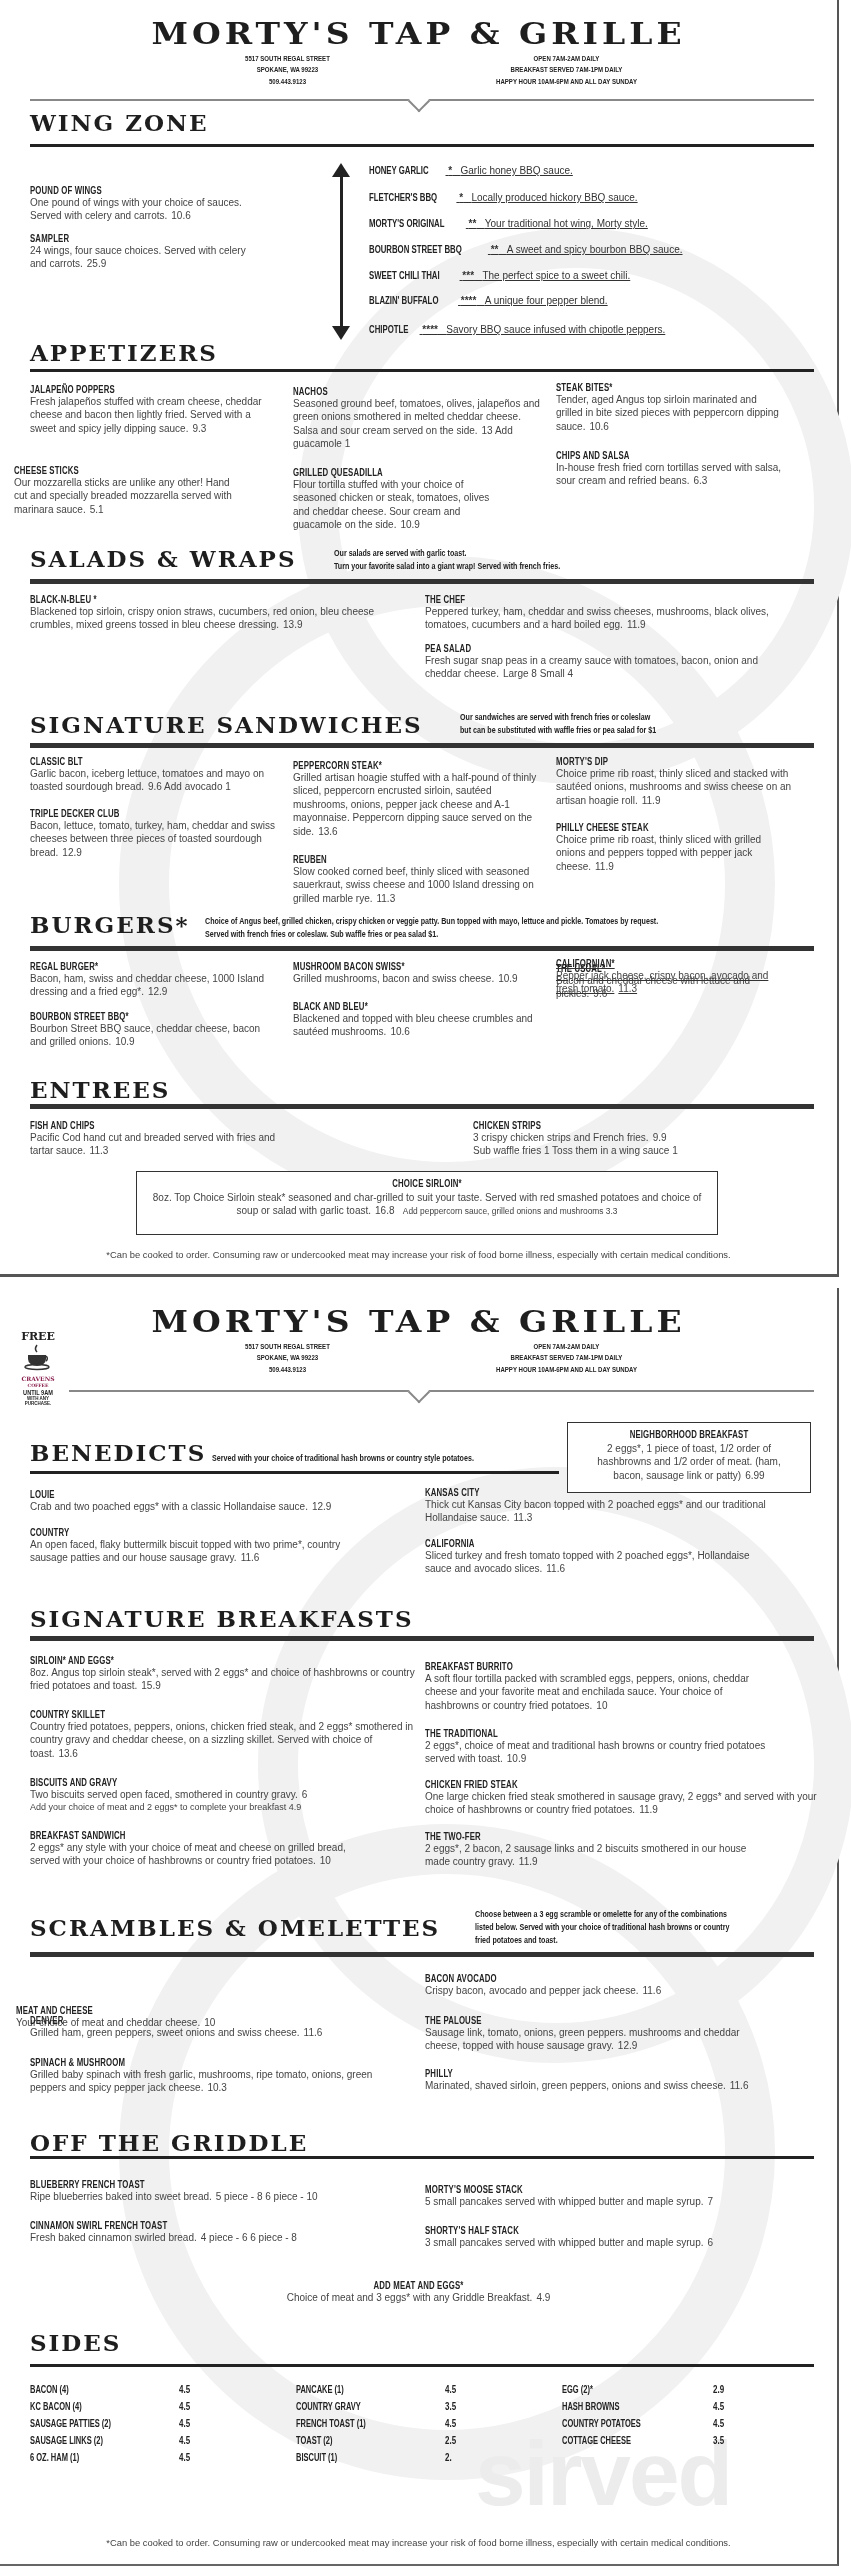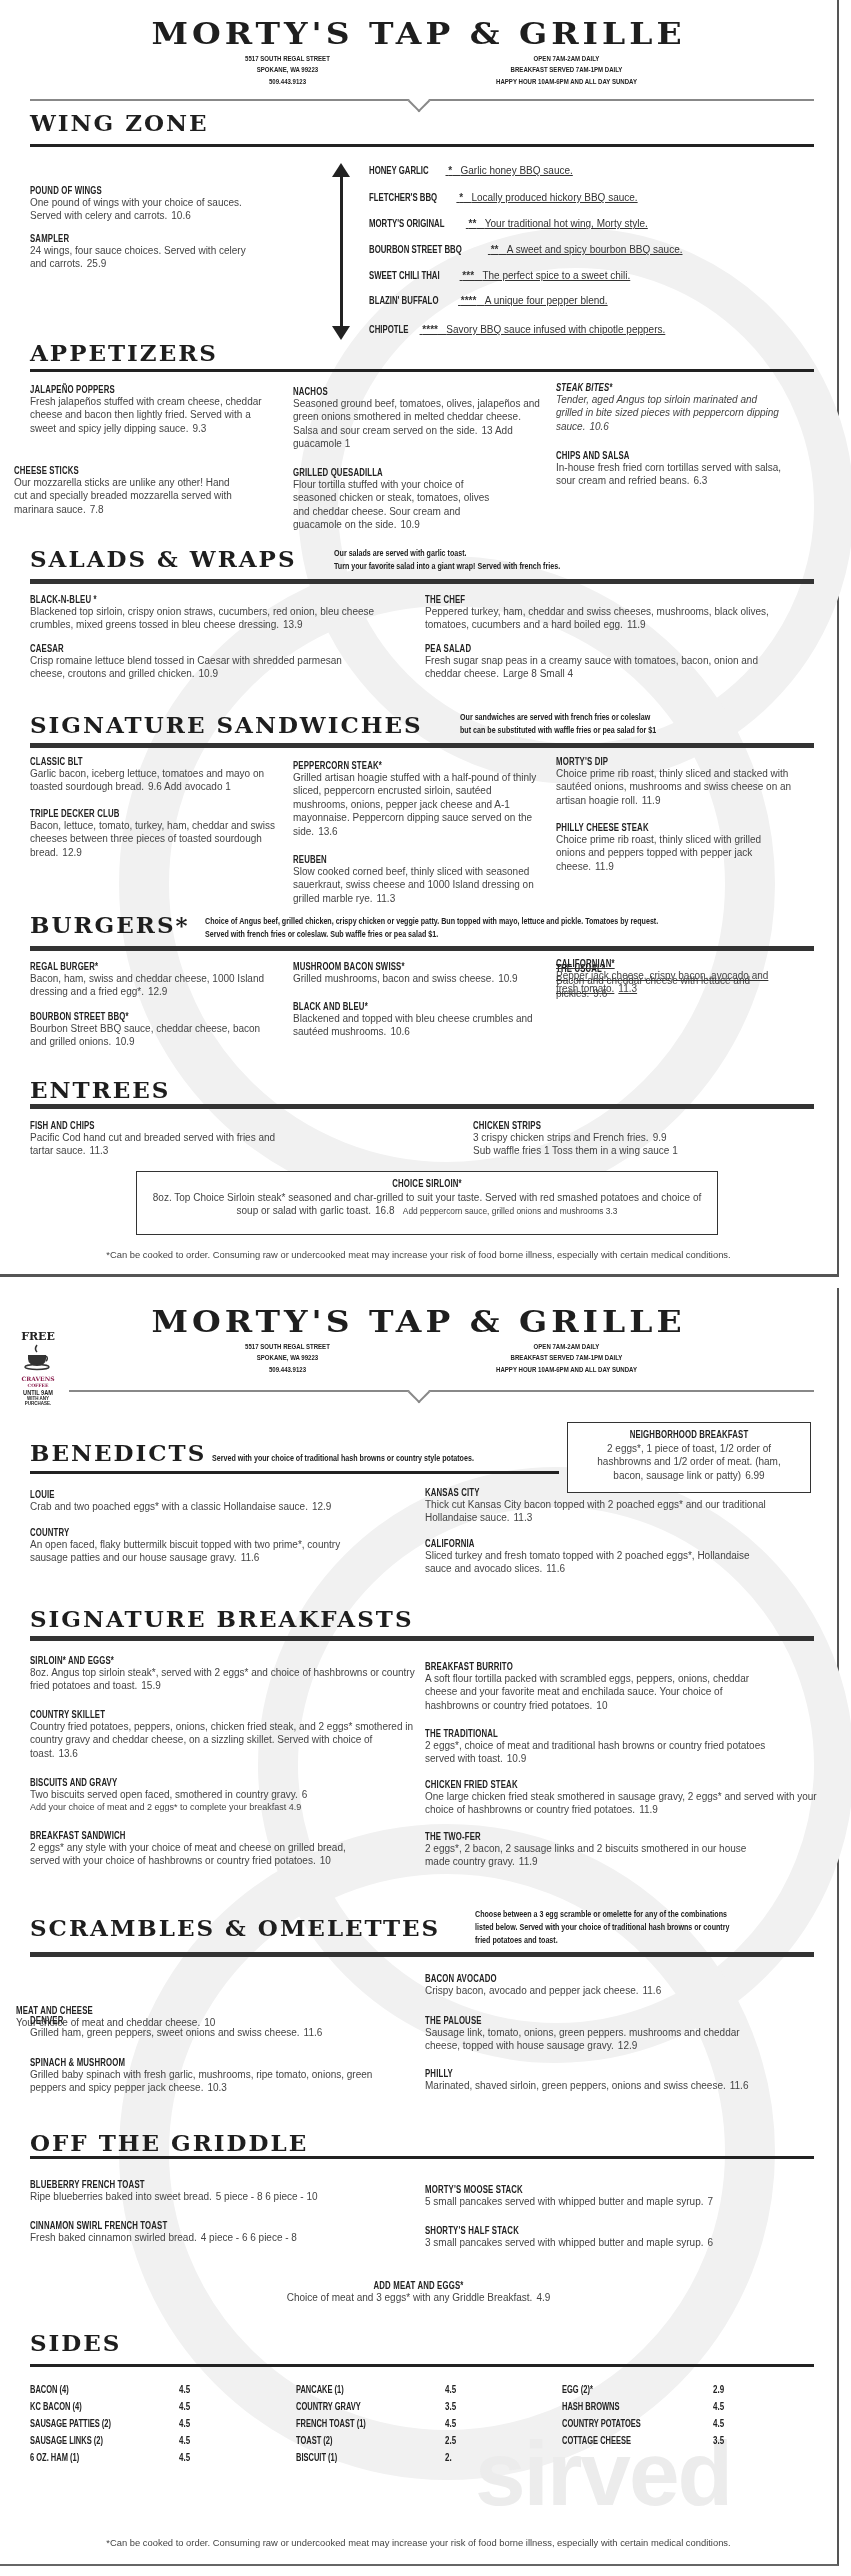--- a/index.html
+++ b/index.html
@@ -82,53 +82,49 @@
 
   <div class="sec" style="left:30px;top:339px;">APPETIZERS</div>
   <div class="rule" style="top:369px;"></div>
 
   <div class="item" style="left:30px;top:384px;width:233px;">
     <div class="iname">JALAPEÑO POPPERS</div>
     <div class="idesc"><span>Fresh jalapeños stuffed with cream cheese, cheddar cheese and bacon then lightly fried. Served with a sweet and spicy jelly dipping sauce.</span><span class="price">9.3</span></div>
   </div>
   <div class="item" style="left:14px;top:465px;width:228px;">
     <div class="iname">CHEESE STICKS</div>
-    <div class="idesc"><span>Our mozzarella sticks are unlike any other! Hand cut and specially breaded mozzarella served with marinara sauce.</span><span class="price">7.8</span></div>
+    <div class="idesc"><span>Our mozzarella sticks are unlike any other! Hand cut and specially breaded mozzarella served with marinara sauce.</span><span class="price">5.1</span></div>
   </div>
   <div class="item" style="left:293px;top:386px;width:248px;">
     <div class="iname">NACHOS</div>
     <div class="idesc"><span>Seasoned ground beef, tomatoes, olives, jalapeños and green onions smothered in melted cheddar cheese. Salsa and sour cream served on the side.</span><span class="price">13   Add guacamole  1</span></div>
   </div>
   <div class="item" style="left:293px;top:467px;width:208px;">
     <div class="iname">GRILLED QUESADILLA</div>
     <div class="idesc"><span>Flour tortilla stuffed with your choice of seasoned chicken or steak, tomatoes, olives and cheddar cheese. Sour cream and guacamole on the side.</span><span class="price">10.9</span></div>
   </div>
-  <div class="item" style="left:556px;top:382px;width:228px;font-style:italic;">
+  <div class="item" style="left:556px;top:382px;width:228px;">
     <div class="iname">STEAK BITES*</div>
     <div class="idesc"><span>Tender, aged Angus top sirloin marinated and grilled in bite sized pieces with peppercorn dipping sauce.</span><span class="price">10.6</span></div>
   </div>
   <div class="item" style="left:556px;top:450px;width:228px;">
     <div class="iname">CHIPS AND SALSA</div>
     <div class="idesc"><span>In-house fresh fried corn tortillas served with salsa, sour cream and refried beans.</span><span class="price">6.3</span></div>
   </div>
 
   <div class="sec" style="left:30px;top:545px;">SALADS &amp; WRAPS</div>
   <div class="secnote" style="left:334px;top:547px;">
     <div>Our salads are served with garlic toast.</div>
     <div>Turn your favorite salad into a giant wrap!  Served with french fries.</div>
   </div>
   <div class="drule" style="top:579px;"></div>
 
   <div class="item" style="left:30px;top:594px;width:357px;">
     <div class="iname">BLACK-N-BLEU *</div>
     <div class="idesc"><span>Blackened top sirloin, crispy onion straws, cucumbers, red onion, bleu cheese crumbles, mixed greens tossed in bleu cheese dressing.</span><span class="price">13.9</span></div>
-  </div>
-  <div class="item" style="left:30px;top:643px;width:338px;">
-    <div class="iname">CAESAR</div>
-    <div class="idesc"><span>Crisp romaine lettuce blend tossed in Caesar with shredded parmesan cheese, croutons and grilled chicken.</span><span class="price">10.9</span></div>
   </div>
   <div class="item" style="left:425px;top:594px;width:347px;">
     <div class="iname">THE CHEF</div>
     <div class="idesc"><span>Peppered turkey, ham, cheddar and swiss cheeses, mushrooms, black olives, tomatoes, cucumbers and a hard boiled egg.</span><span class="price">11.9</span></div>
   </div>
   <div class="item" style="left:425px;top:643px;width:347px;">
     <div class="iname">PEA SALAD</div>
     <div class="idesc"><span>Fresh sugar snap peas in a creamy sauce with tomatoes, bacon, onion and cheddar cheese.</span><span class="price">Large 8  Small 4</span></div>
   </div>
 

